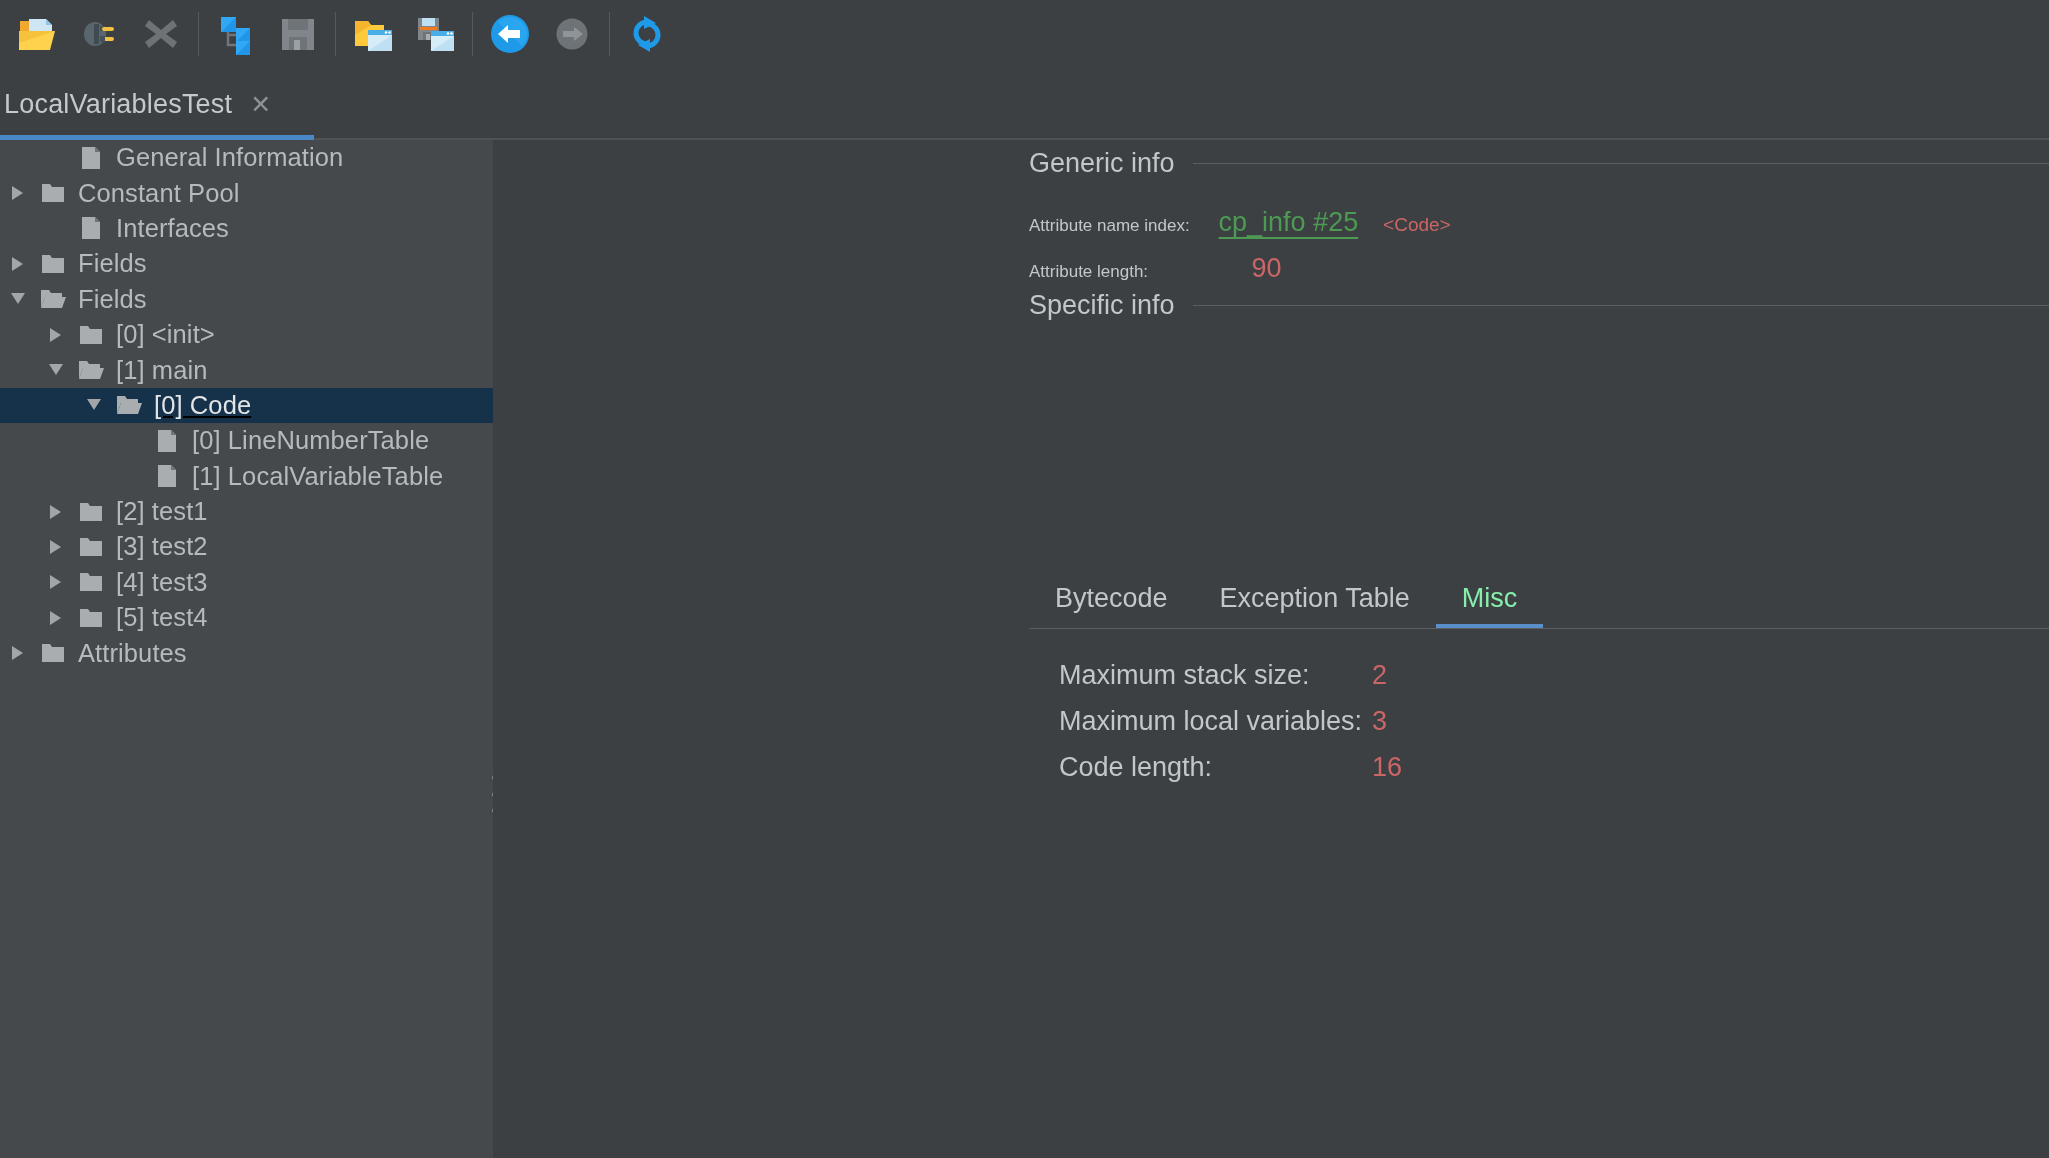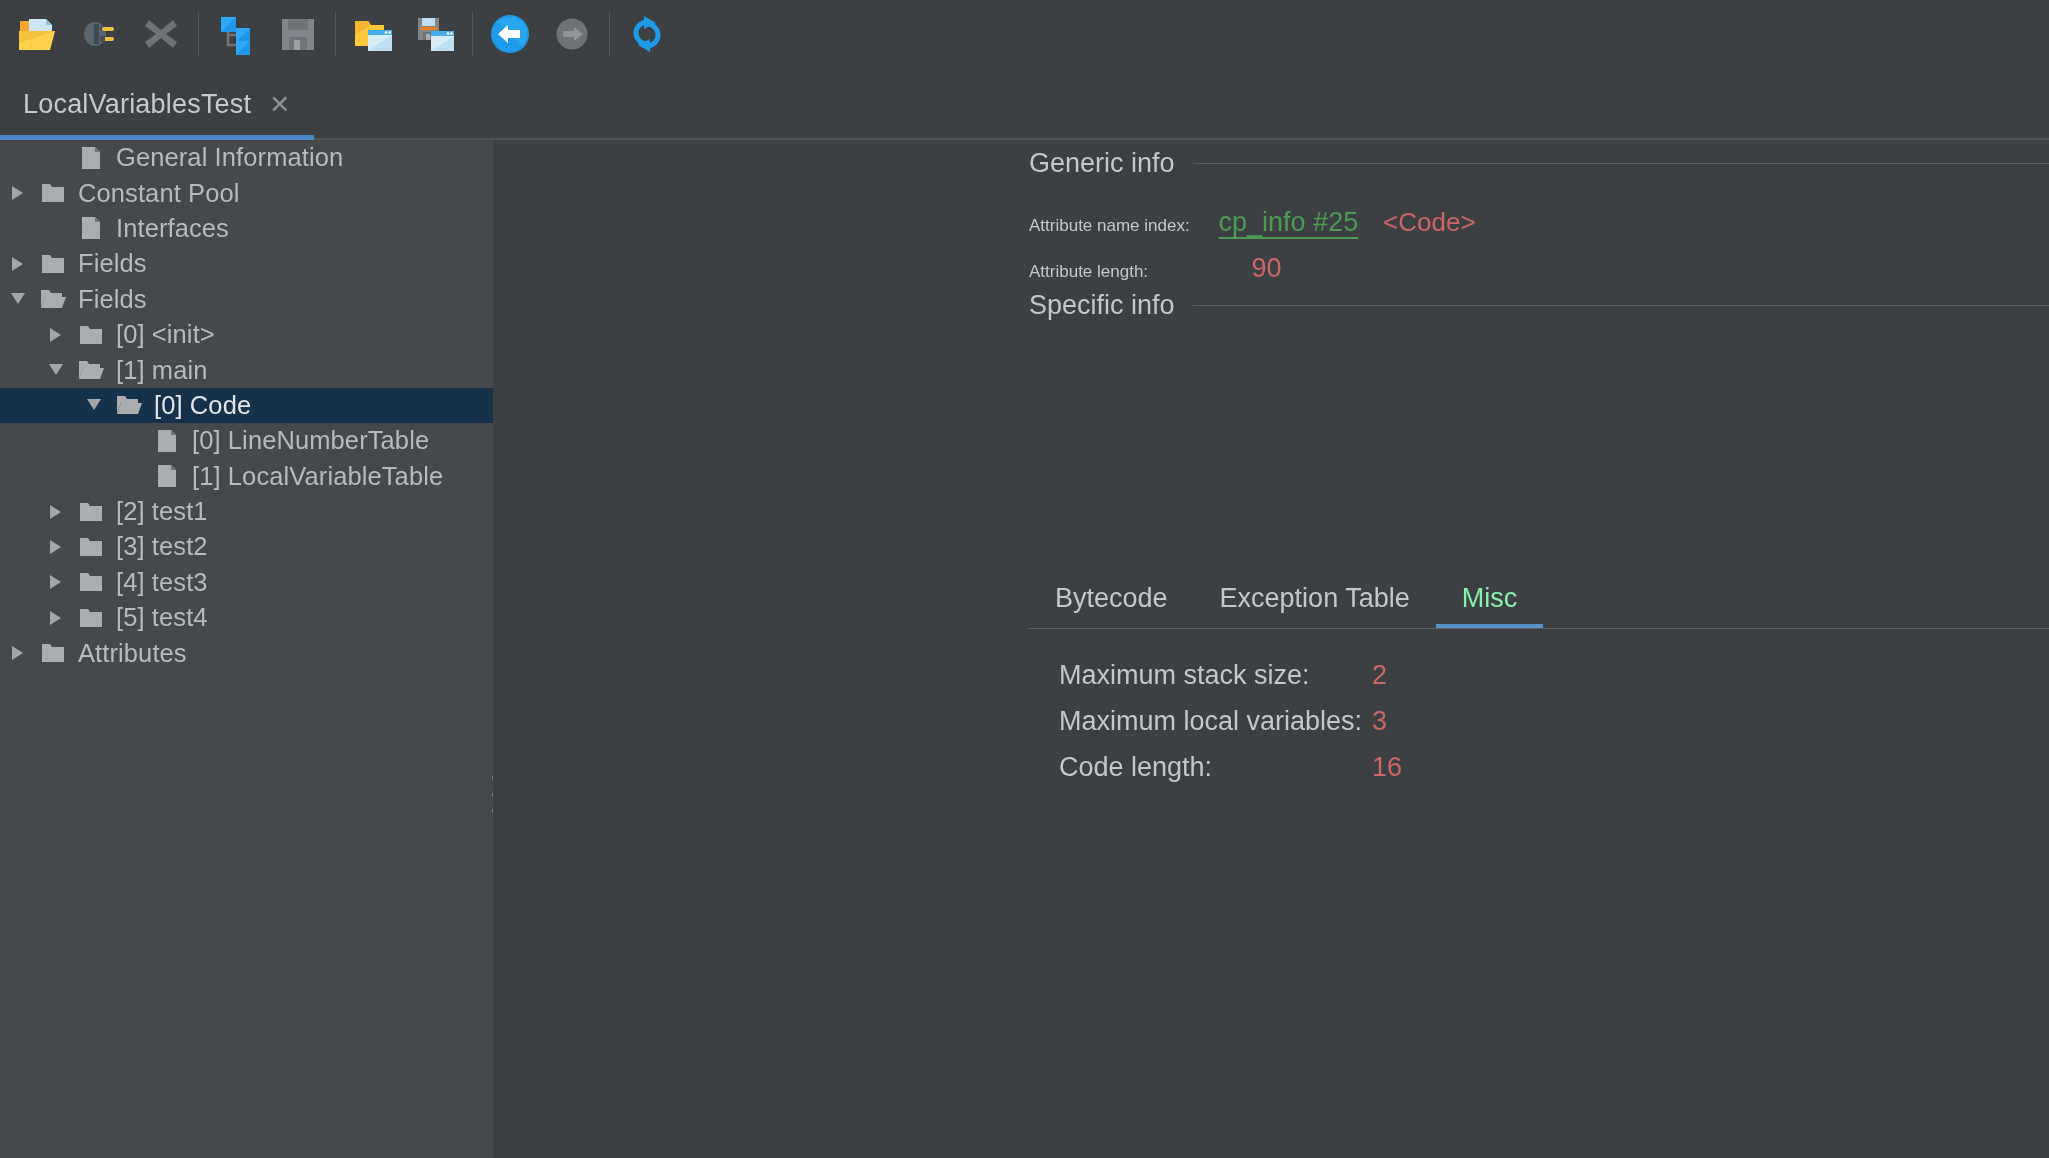--- a/index.html
+++ b/index.html
@@ -32,24 +32,24 @@
   }
   .tb-ico { width: 42px; height: 42px; display:block; }
 
   
   .tabbar {
     position: absolute; top: 68px; left: 0;
     width: 2049px; height: 72px;
     background: #3c4043;
   }
   .doc-tab {
-    position: absolute; left: 7px; top: 0;
+    position: absolute; left: 0; top: 0;
     height: 72px; width: 314px;
     display: flex; align-items: center;
-    padding-left: 16px;
+    padding-left: 4px;
     cursor: pointer;
   }
   .doc-tab-label {
     color: #c6c9cb; font-size: 27px;
     letter-spacing: .2px;
     white-space: nowrap;
   }
   .doc-tab-close {
     color: #8e9295; font-size: 25px;
     margin-left: 18px; line-height: 1;
@@ -98,21 +98,21 @@
   }
 
   
   .tree-row {
     position: relative;
     height: 35.4px;
     display: flex; align-items: center;
     white-space: nowrap;
     cursor: pointer;
   }
-  .tree-row.selected { background: #16324a; }
+  .tree-row.selected { background: #16324a; text-decoration: underline; }
   .tree-row .arrow {
     width: 22px; height: 22px;
     flex: 0 0 22px;
     position: relative;
   }
   .tree-row .arrow.collapsed::before {
     content: ""; position: absolute;
     left: 4px; top: 4px;
     border-left: 11px solid #a2a6a9;
     border-top: 7px solid transparent;
@@ -147,21 +147,21 @@
 
   .kv-row { position: absolute; white-space: nowrap; }
   .kv-label { color: #c3c7ca; font-size: 17px; }
   .kv-value { font-size: 27px; color: #cc6666; }
   .kv-link {
     font-size: 27px; color: #4d9b53;
     text-decoration: underline;
     text-underline-offset: 6px;
     cursor: pointer;
   }
-  .kv-extra { font-size: 26px; color: #cc6666; }
+  .kv-extra { font-size: 19px; color: #cc6666; }
 
   
   .subtabs {
     position: absolute; left: 536px; top: 425px;
     width: 1481px; height: 64px;
     display: flex; align-items: flex-end;
   }
   .subtab {
     height: 62px; display: flex; align-items: center;
     padding: 0 26px;

